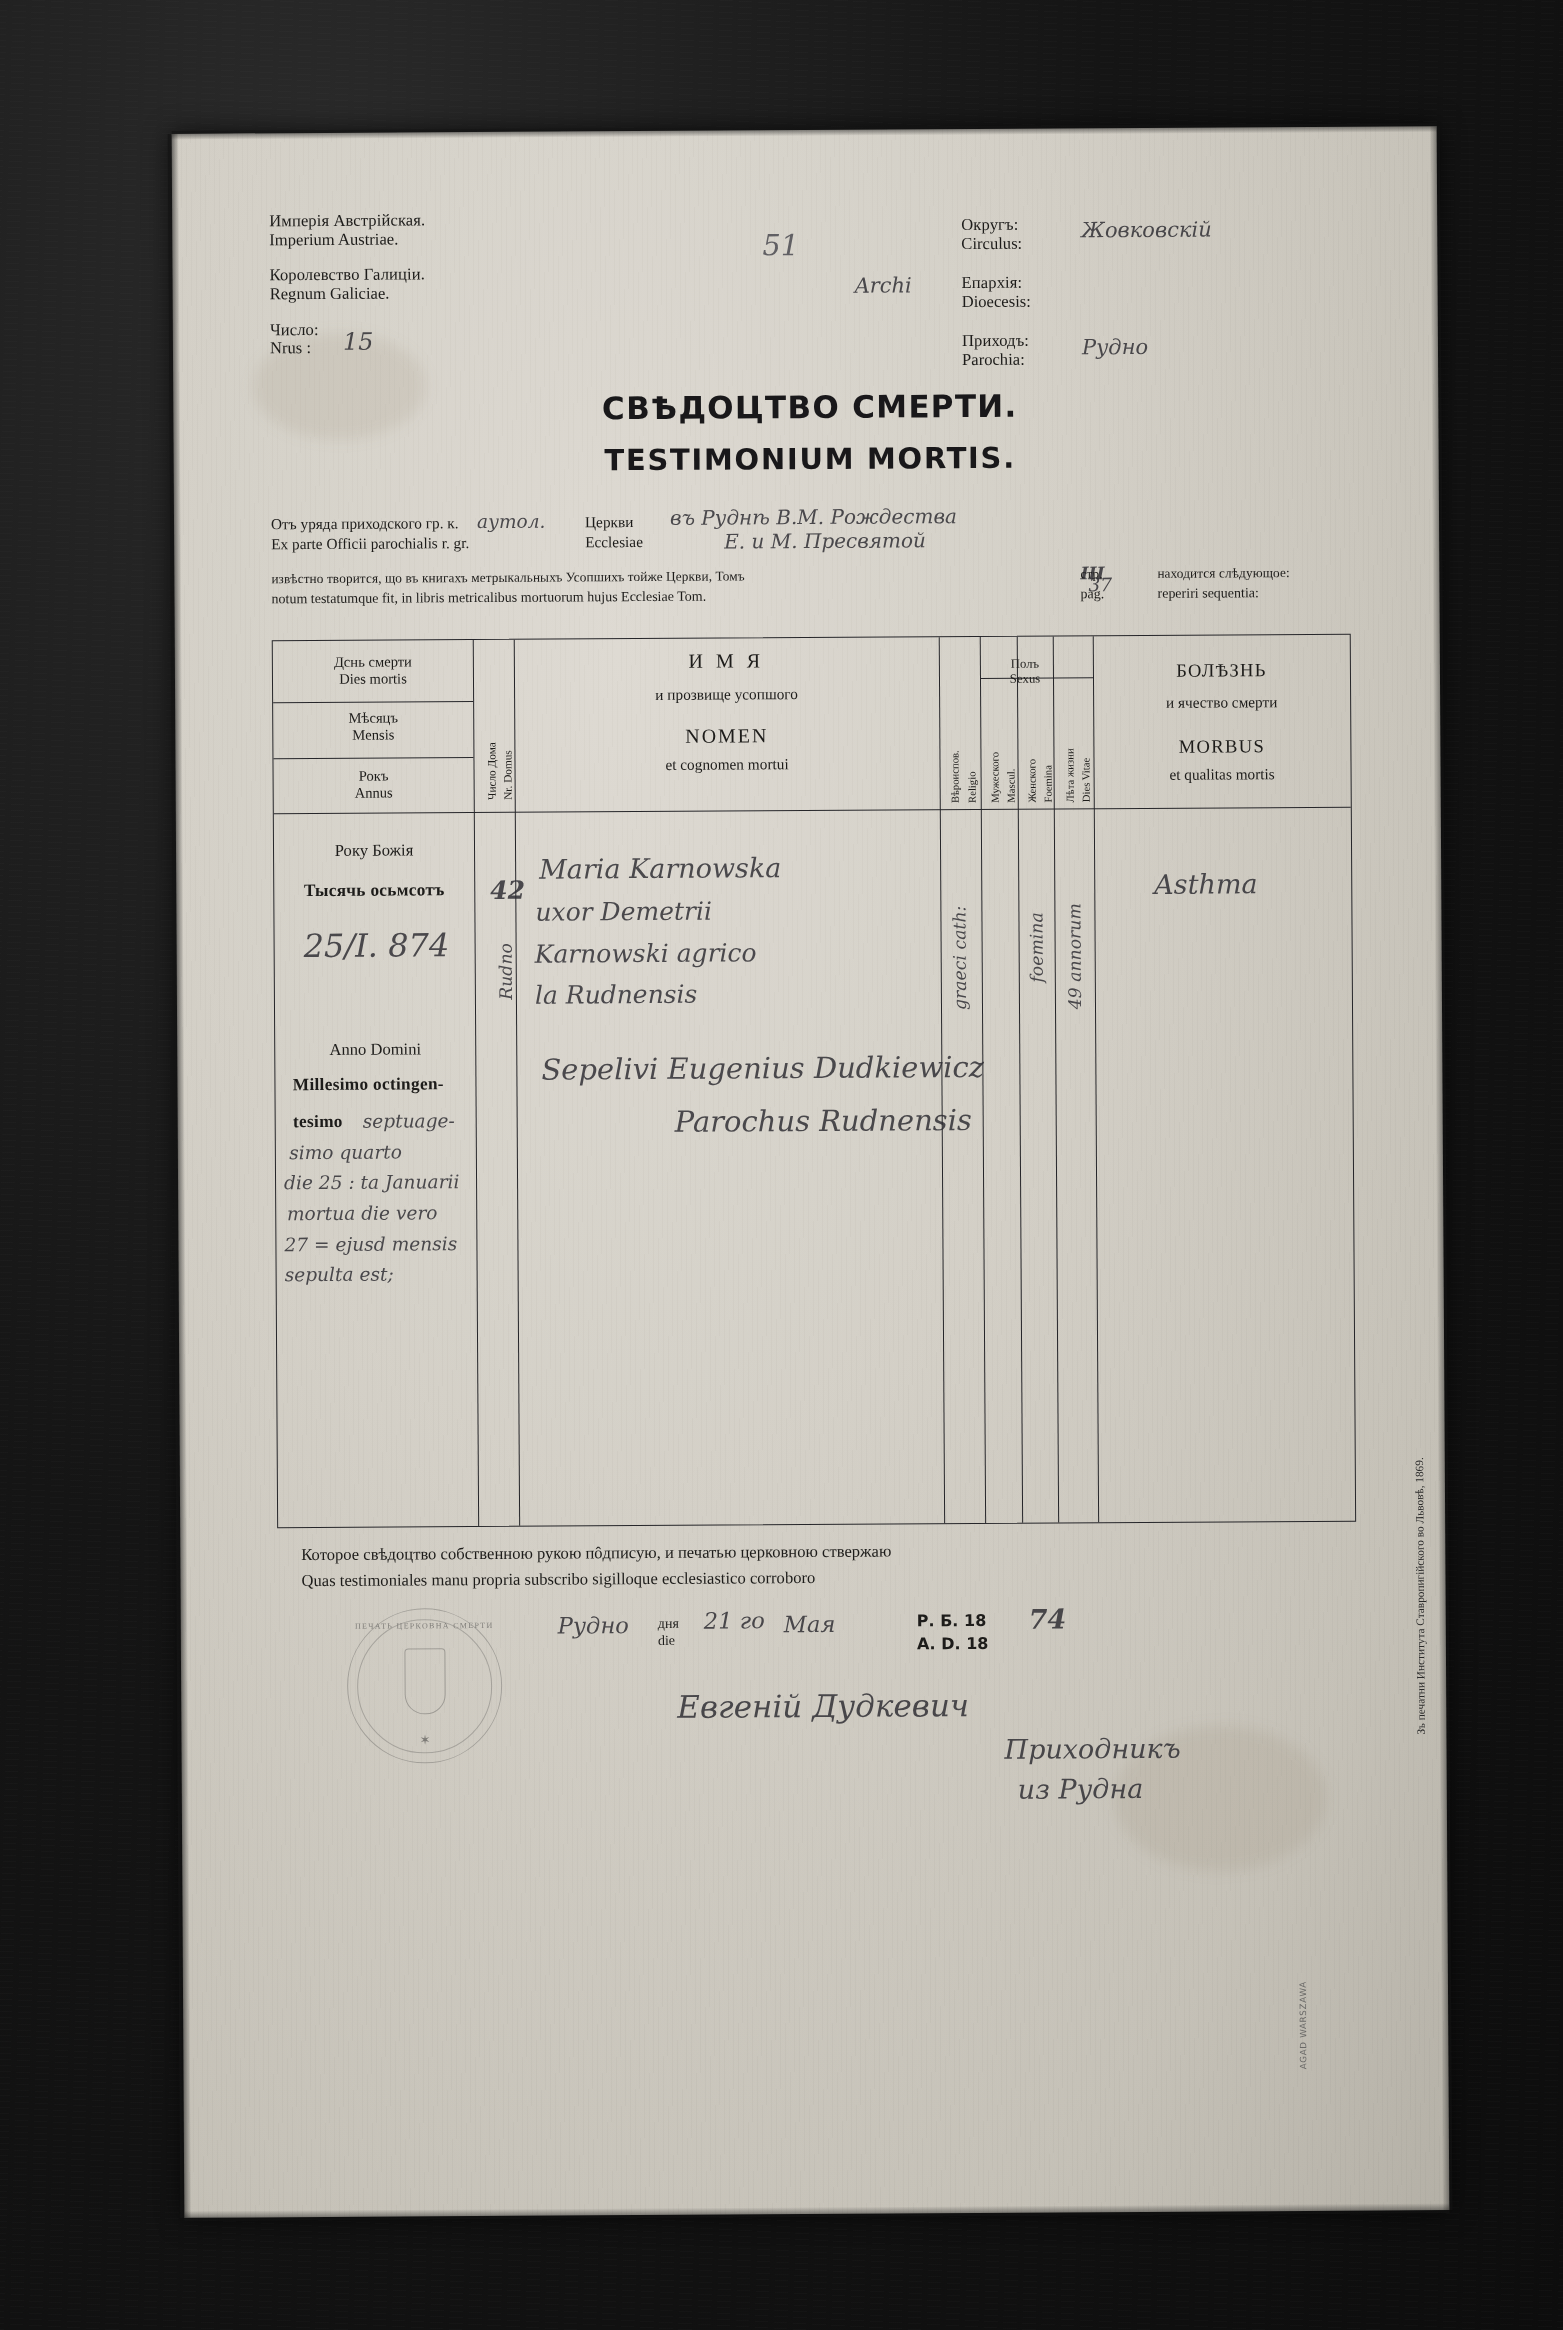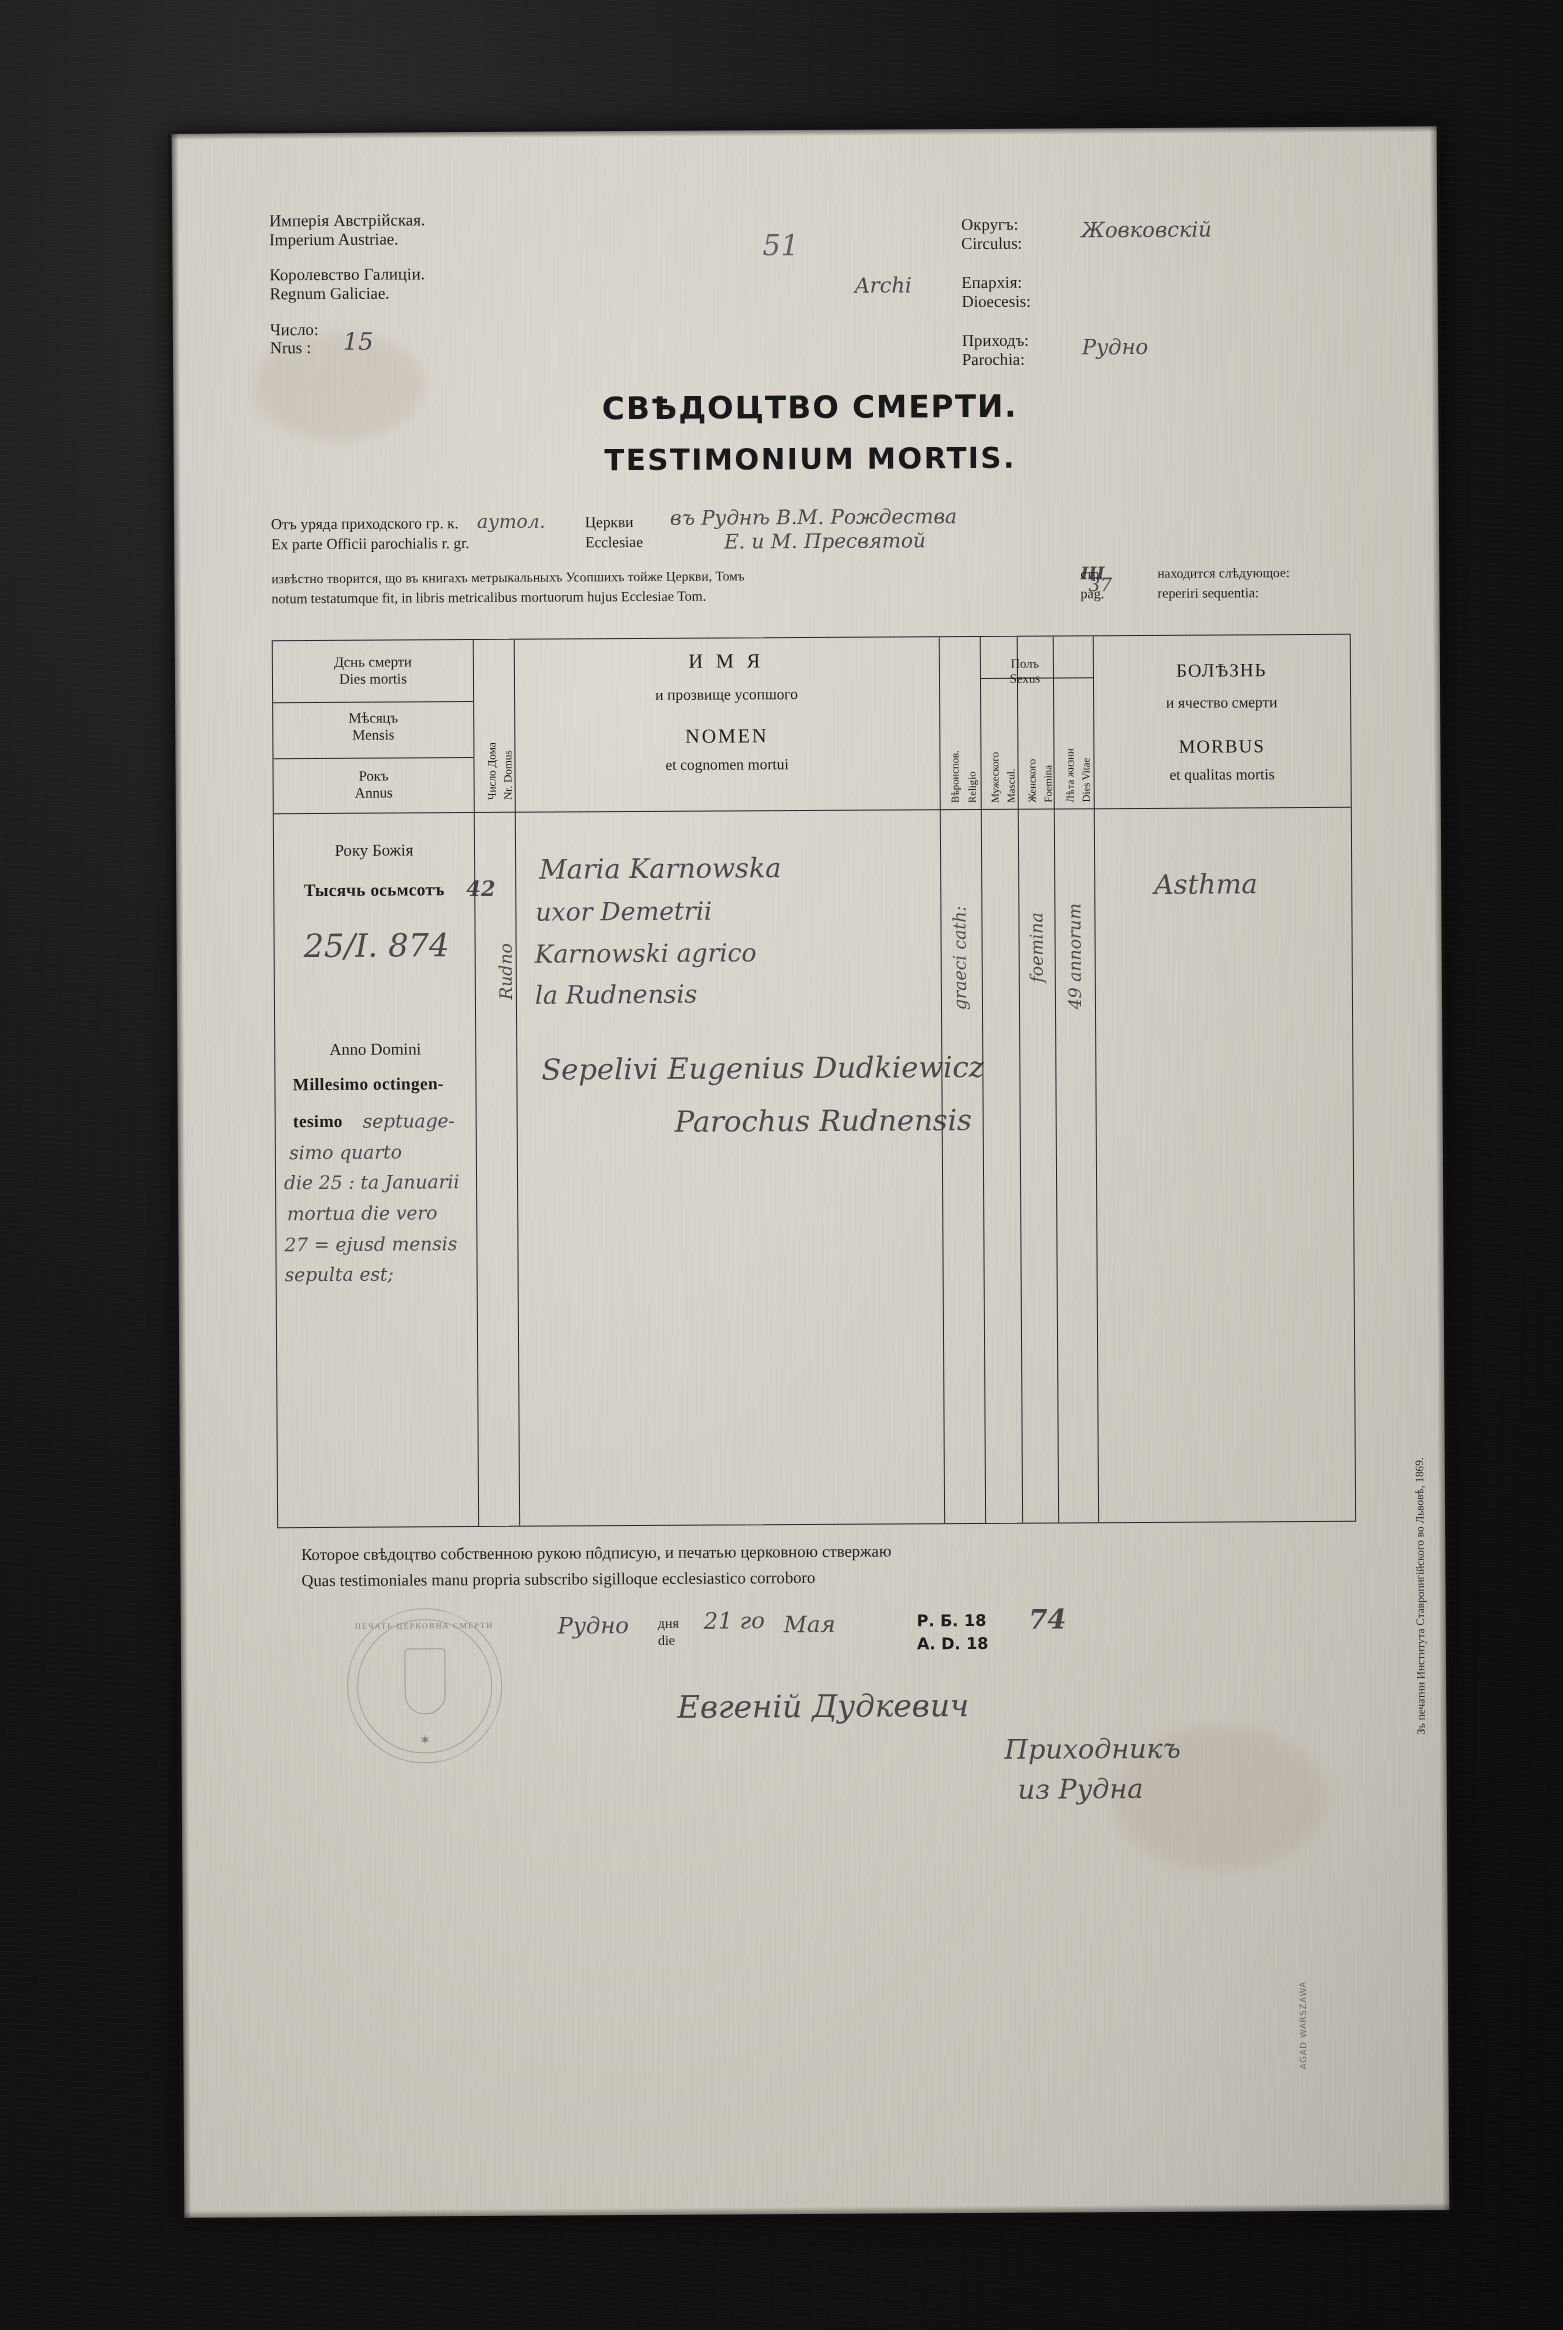--- a/index.html
+++ b/index.html
@@ -372,21 +372,21 @@
       <div class="dcell" style="top:471px;text-align:left;padding-left:17.3px;">
         <div class="dc2">tesimo</div>
       </div>
       <div class="hw hand" style="left:87px;top:470px;font-size:18.6px;">septuage-</div>
       <div class="hw hand" style="left:13.3px;top:501px;font-size:18.6px;">simo quarto</div>
       <div class="hw hand" style="left:8px;top:531px;font-size:18.6px;">die 25 : ta Januarii</div>
       <div class="hw hand" style="left:10.7px;top:562px;font-size:18.6px;">mortua die vero</div>
       <div class="hw hand" style="left:8px;top:593px;font-size:18.6px;">27 = ejusd mensis</div>
       <div class="hw hand" style="left:8px;top:623px;font-size:18.6px;">sepulta est;</div>
 
-      <div class="hw hand b" style="left:192px;top:236px;font-size:21px;">42</div>
+      <div class="hw hand b" style="left:216px;top:236px;font-size:25px;">42</div>
       <div class="vert hand" style="left:221px;top:360px;font-size:17.3px;">Rudno</div>
 
       <div class="hw hand" style="left:265px;top:214px;font-size:27px;">Maria Karnowska</div>
       <div class="hw hand" style="left:261px;top:258px;font-size:25px;">uxor Demetrii</div>
       <div class="hw hand" style="left:260px;top:300px;font-size:25px;">Karnowski agrico</div>
       <div class="hw hand" style="left:260px;top:341px;font-size:25px;">la Rudnensis</div>
 
       <div class="vert hand" style="left:675px;top:373px;font-size:17.3px;">graeci cath:</div>
       <div class="vert hand" style="left:752px;top:346px;font-size:17.3px;">foemina</div>
       <div class="vert hand" style="left:790px;top:373px;font-size:17.3px;">49 annorum</div>

